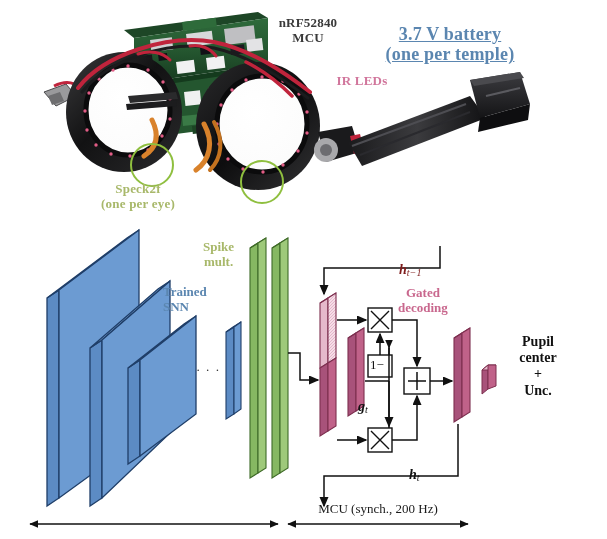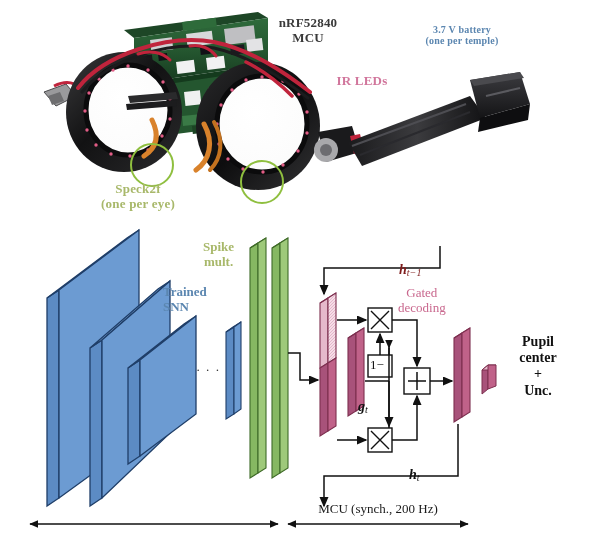--- a/index.html
+++ b/index.html
@@ -167,21 +167,21 @@
         <path d="M470,80 L520,72 L524,78 L474,86 Z" fill="#4a4a4e"></path>
         <path d="M480,118 L530,104 L528,120 L478,132 Z" fill="#0e0e10"></path>
         <path d="M486,96 L520,88" stroke="#5a5a5f" stroke-width="2"></path>
       </g>
     </svg>
 
     
     <div class="lbl ann" style="left:262px;top:16px;width:92px;font-size:13px;color:#3a3a3a;">nRF52840
 MCU</div>
 
-    <div class="lbl ann" style="left:372px;top:24px;width:180px;font-size:10px;color:#5b86b0;">3.7 V battery
+    <div class="lbl ann" style="left:360px;top:24px;width:180px;font-size:18px;color:#5b86b0;text-decoration:underline;">3.7 V battery
 (one per temple)</div>
 
     <div class="lbl ann" style="left:318px;top:74px;width:88px;font-size:13px;color:#d1769c;">IR LEDs</div>
 
     <div class="lbl ann" style="left:73px;top:182px;width:130px;font-size:13px;color:#a8b86a;">Speck2f
 (one per eye)</div>
   </div>
 
   <div id="arch" class="lay" style="left:0;top:228px;width:607px;height:311px;">
 
@@ -311,21 +311,21 @@
 
     
     
 
     <div class="dlbl" style="left:163px;top:57px;font-size:13px;color:#5b86b0;font-weight:bold;">Trained
 SNN</div>
 
     <div class="dlbl" style="left:203px;top:12px;font-size:13px;color:#a8b86a;font-weight:bold;text-align:center;">Spike
 mult.</div>
 
-    <div class="dlbl" style="left:398px;top:58px;font-size:13px;color:#c9688e;font-weight:normal;text-align:center;">Gated
+    <div class="dlbl" style="left:398px;top:58px;font-size:13px;color:#c9688e;font-weight:bold;text-align:center;">Gated
 decoding</div>
 
     <div class="dlbl" style="left:196px;top:135px;font-size:13px;color:#333;letter-spacing:1px;">· · ·</div>
 
     <div class="dlbl" style="left:370px;top:130px;font-size:13px;color:#111;">1−</div>
 
     <div class="dlbl" style="left:378px;top:18px;font-size:14px;color:#7f1d1d;text-align:right;">
       <span class="mathv">h</span><span class="sub">t−1</span>
     </div>
 

